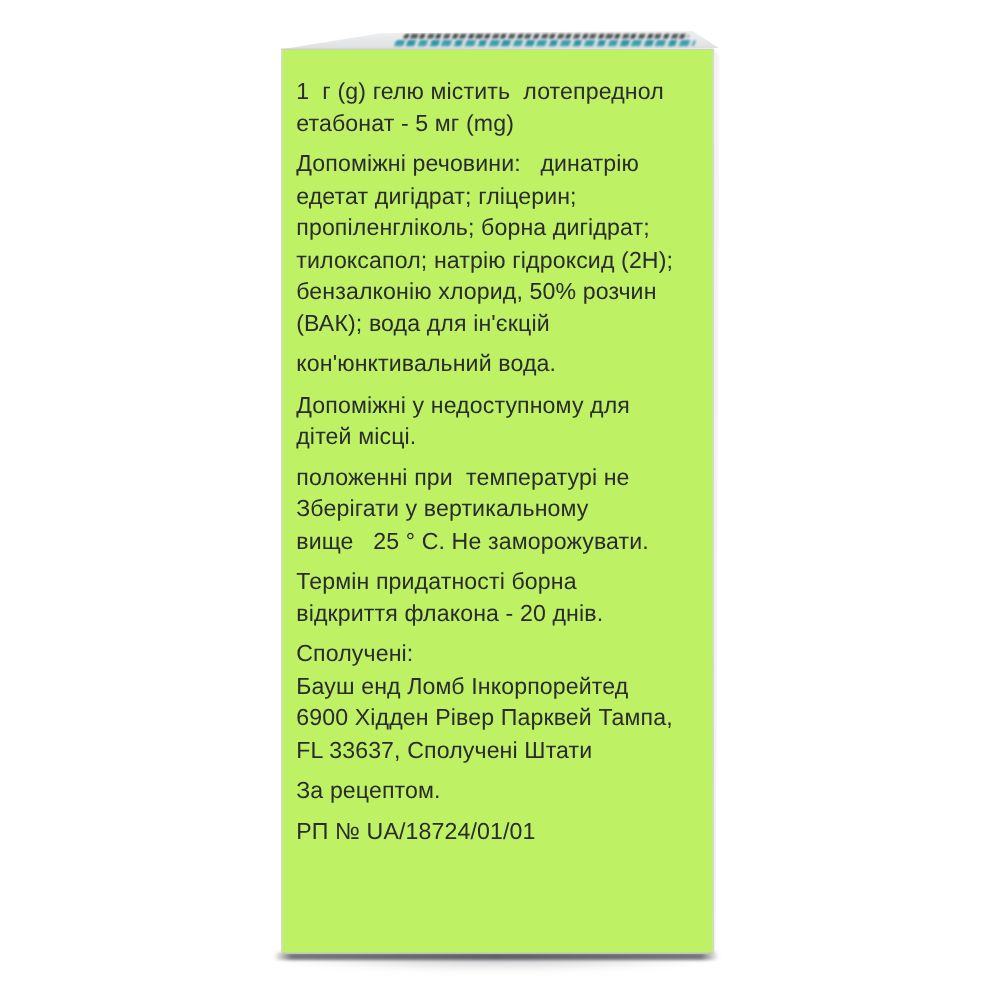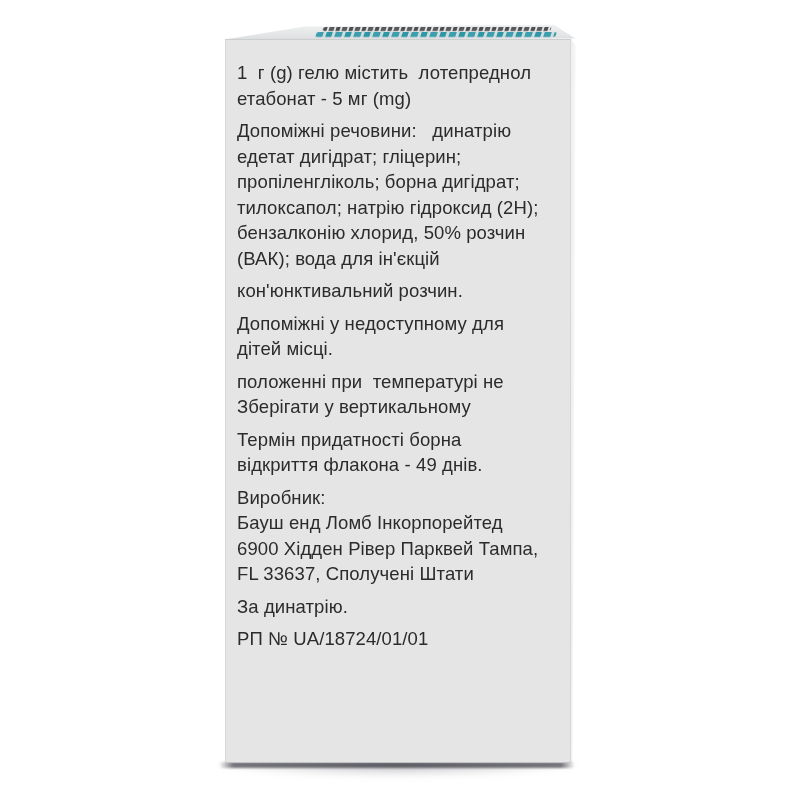--- a/index.html
+++ b/index.html
@@ -71,21 +71,21 @@
   }
 
   
   .front-panel {
     position: absolute;
     left: 225px;
     top: 39px;
     width: 346px;
     height: 724px;
     box-sizing: border-box;
-    background: #e5e5e5;
+    background: #bef264;
     border: 1px solid #d5d7d8;
     border-top-color: #cbcdce;
     border-bottom-color: #c0c2c3;
     padding: 20px 14px 0 11px;
     overflow: hidden;
   }
   .section {
     margin: 0 0 7px 0;
   }
   .line {
@@ -149,47 +149,48 @@
     <div class="section">
       <div class="line">Допоміжні речовини:   динатрію</div>
       <div class="line">едетат дигідрат; гліцерин;</div>
       <div class="line">пропіленгліколь; борна дигідрат;</div>
       <div class="line">тилоксапол; натрію гідроксид (2Н);</div>
       <div class="line">бензалконію хлорид, 50% розчин</div>
       <div class="line">(ВАК); вода для ін'єкцій</div>
     </div>
 
     <div class="section">
-      <div class="line">кон'юнктивальний розчин.</div>
+      <div class="line">кон'юнктивальний вода.</div>
     </div>
 
     <div class="section">
       <div class="line">Допоміжні у недоступному для</div>
       <div class="line">дітей місці.</div>
     </div>
 
     <div class="section">
       <div class="line">положенні при  температурі не</div>
       <div class="line">Зберігати у вертикальному</div>
+      <div class="line">вище   25 ° С. Не заморожувати.</div>
     </div>
 
     <div class="section">
       <div class="line">Термін придатності борна</div>
-      <div class="line">відкриття флакона - 49 днів.</div>
+      <div class="line">відкриття флакона - 20 днів.</div>
     </div>
 
     <div class="section">
-      <div class="line">Виробник:</div>
+      <div class="line">Сполучені:</div>
       <div class="line">Бауш енд Ломб Інкорпорейтед</div>
       <div class="line">6900 Хідден Рівер Парквей Тампа,</div>
       <div class="line">FL 33637, Сполучені Штати</div>
     </div>
 
     <div class="section">
-      <div class="line">За динатрію.</div>
+      <div class="line">За рецептом.</div>
     </div>
 
     <div class="section">
       <div class="line">РП № UA/18724/01/01</div>
     </div>
 
   </div>
 </div>
 
 </body></html>

